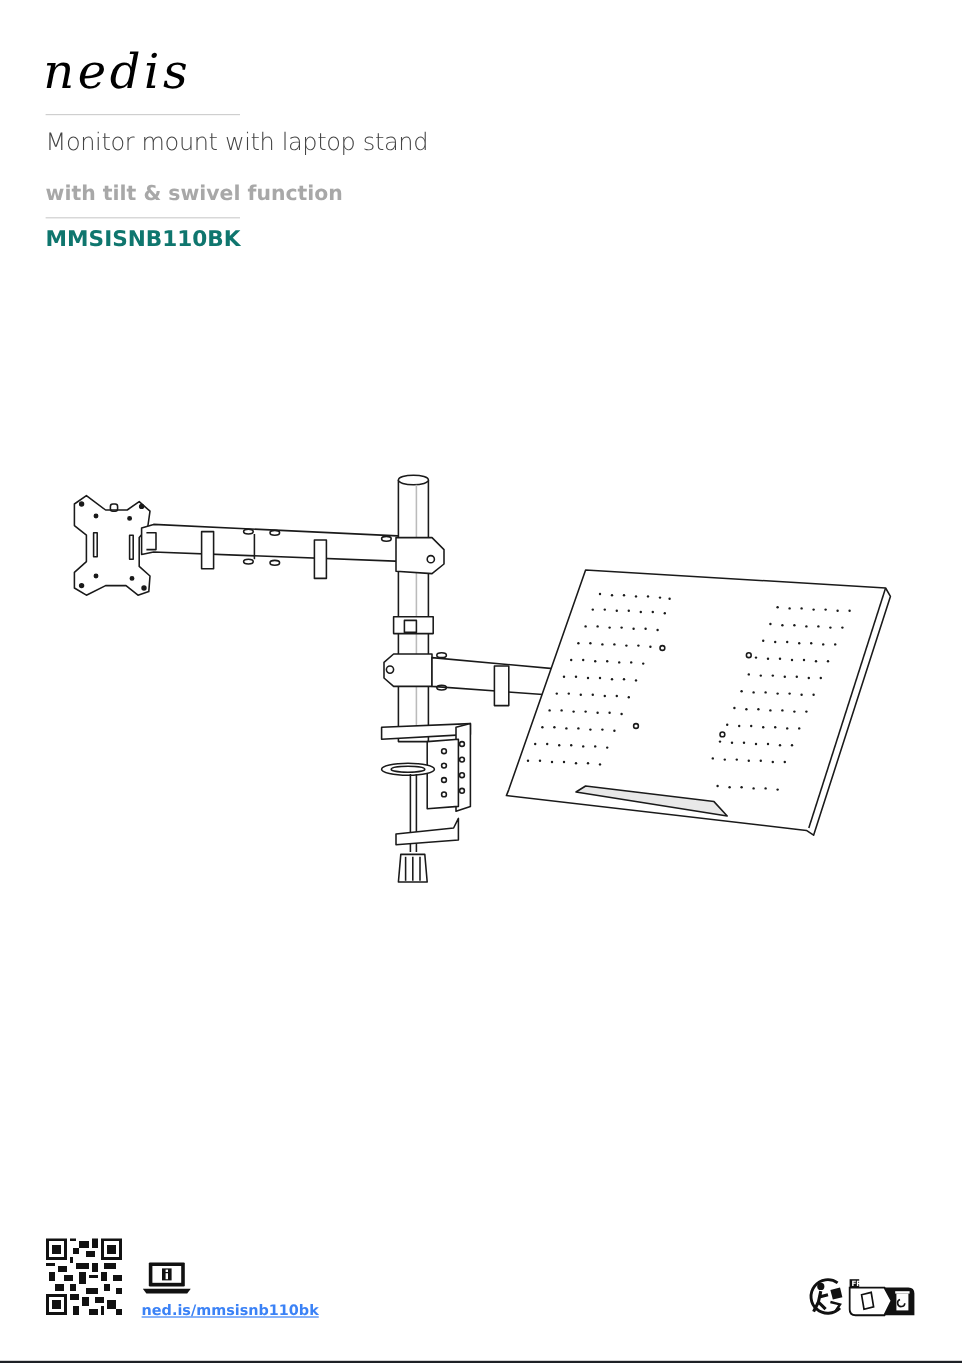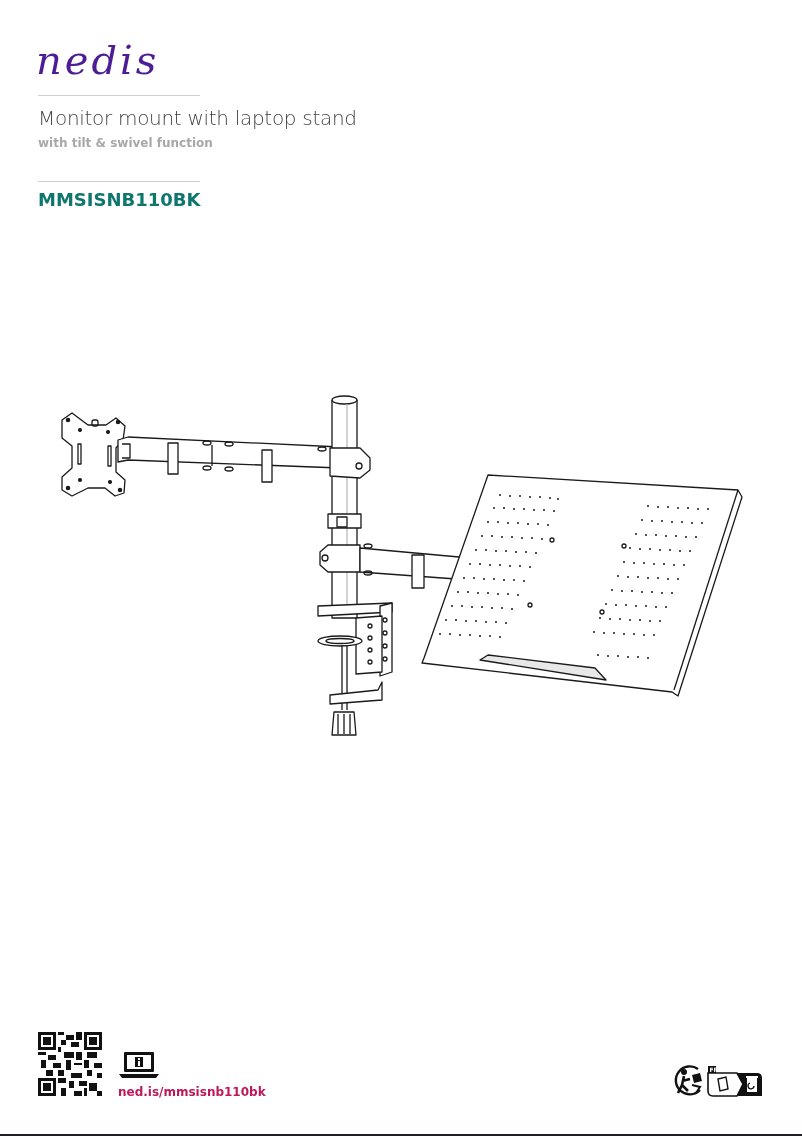--- a/index.html
+++ b/index.html
@@ -1,26 +1,26 @@
 <!DOCTYPE html>
 <html><head>
 <meta charset="utf-8">
 <style>
   html, body { margin:0; padding:0; }
   body { width:802px; height:1136px; background:#ffffff; position:relative; overflow:hidden; font-family:"DejaVu Sans", sans-serif; color:#3a3a3a; }
   .logo { position:absolute; left:36px; top:40px; width:170px; height:46px; }
-  .logo-text { font-family:"DejaVu Serif", serif; font-style:italic; font-size:40px; color:#4c1d95; letter-spacing:3px; line-height:40px; }
+  .logo-text { font-family:"DejaVu Serif", serif; font-style:italic; font-size:40px; color:#000000; letter-spacing:3px; line-height:40px; }
   .rule { position:absolute; height:1px; background:#cfcfcf; }
   .title { position:absolute; left:38px; top:106px; font-size:20px; font-weight:300; color:#444; letter-spacing:-0.3px; white-space:nowrap; }
-  .subtitle { position:absolute; left:38px; top:136px; font-size:12px; font-weight:bold; color:#a8a8a8; white-space:nowrap; }
+  .subtitle { position:absolute; left:38px; top:152px; font-size:17px; font-weight:bold; color:#a8a8a8; white-space:nowrap; }
   .model { position:absolute; left:38px; top:189px; font-size:18px; font-weight:bold; color:#0f766e; white-space:nowrap; }
   .illustration { position:absolute; left:50px; top:390px; width:700px; height:360px; }
   .qr { position:absolute; left:38px; top:1032px; width:64px; height:64px; }
   .manual-icon { position:absolute; left:119px; top:1050px; width:40px; height:30px; }
-  .url { position:absolute; left:118px; top:1085px; font-size:12px; font-weight:bold; color:#be185d; white-space:nowrap; }
+  .url { position:absolute; left:118px; top:1085px; font-size:12px; font-weight:bold; color:#3b82f6; white-space:nowrap;text-decoration:underline; }
   .recycle { position:absolute; left:670px; top:1063px; width:36px; height:34px; }
   .triman { position:absolute; left:707px; top:1064px; width:56px; height:34px; }
   .bottom-bar { position:absolute; left:0; top:1134px; width:802px; height:2px; background:#1e2126; }
 </style>
 </head>
 <body>
 
 <div class="logo">
   <div class="logo-text">nedis</div>
 </div>

